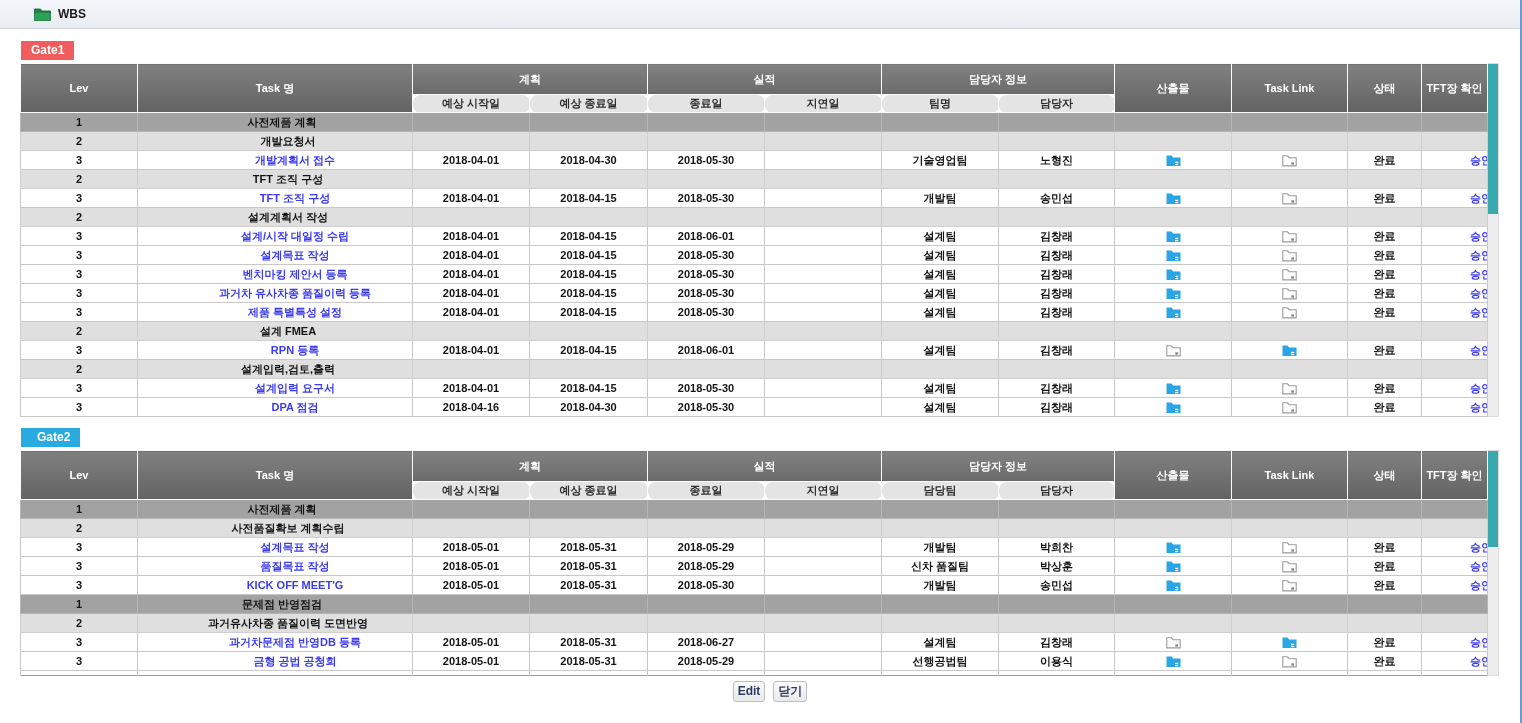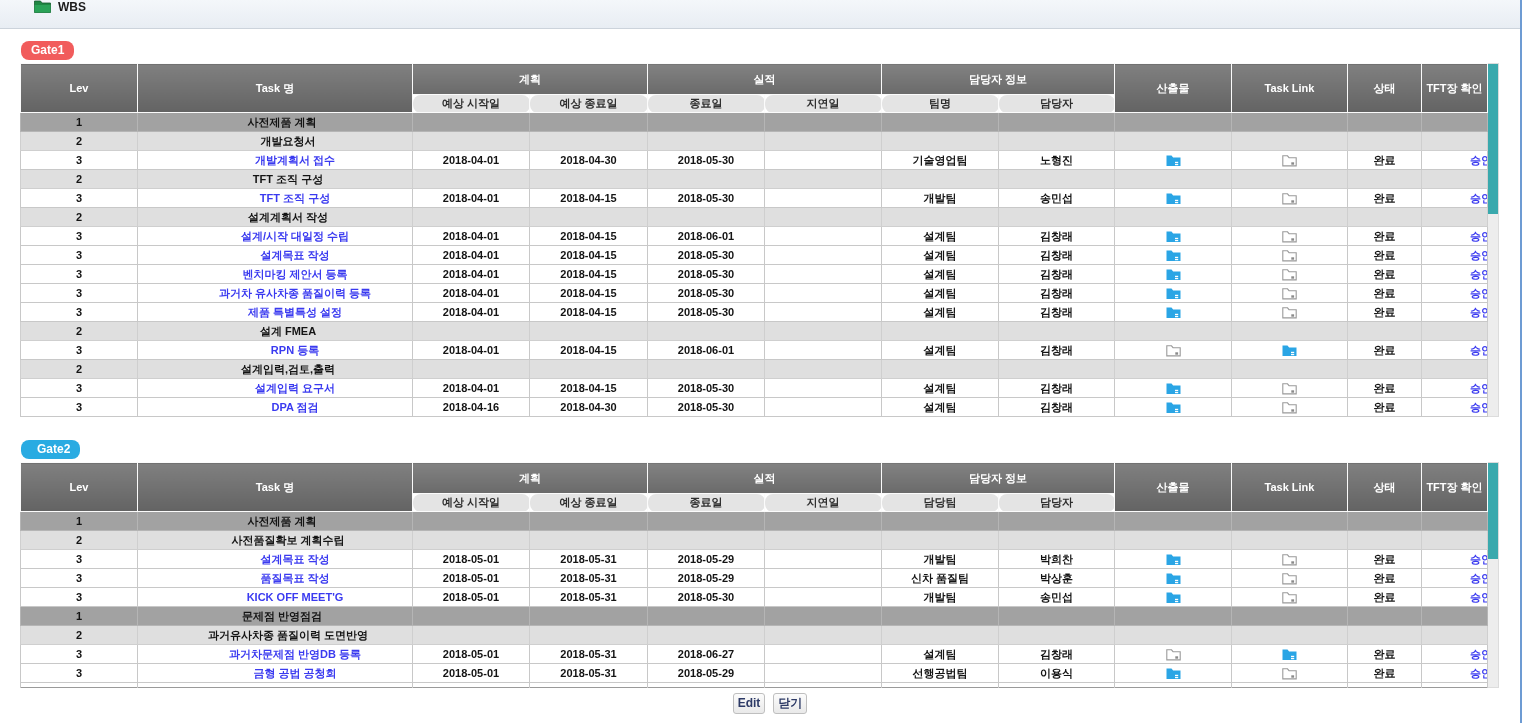--- a/index.html
+++ b/index.html
@@ -10,38 +10,38 @@
     background:#ffffff;
     border-right:2px solid #6d9bd3;
     overflow:hidden;
     position:relative;
   }
   
   .titlebar {
     height:29px;
     background:linear-gradient(#f4f7fa,#e8edf3);
     border-bottom:1px solid #ccd3db;
-    display:flex; align-items:flex-start;
+    display:flex; align-items:center;
     padding-left:34px; gap:7px;
   }
   .titlebar .title { font-size:12px; font-weight:bold; color:#1b1b1b; }
   .titlebar .ficon { display:inline-flex; }
 
   
   .content { padding:0 0 0 20px; }
 
   .gate-badge {
     display:inline-block;
     color:#fff; font-weight:bold; font-size:12px;
     padding:2px 10px 3px;
-    border-radius:8px;
+    border-radius:0;
     margin:12px 0 3px 1px;
     line-height:14px;
   }
-  .gate2-margin { margin-top:23px;padding-left:16px; }
+  .gate2-margin { margin-top:11px;padding-left:16px; }
 
   .table-wrap { display:flex; align-items:stretch; width:1479px; }
 
   table.wbs {
     border-collapse:collapse; table-layout:fixed;
     width:1467px; font-size:11px;
     border:1px solid #9a9a9a;
     padding-left:31px;
   }
   .wbs th {

